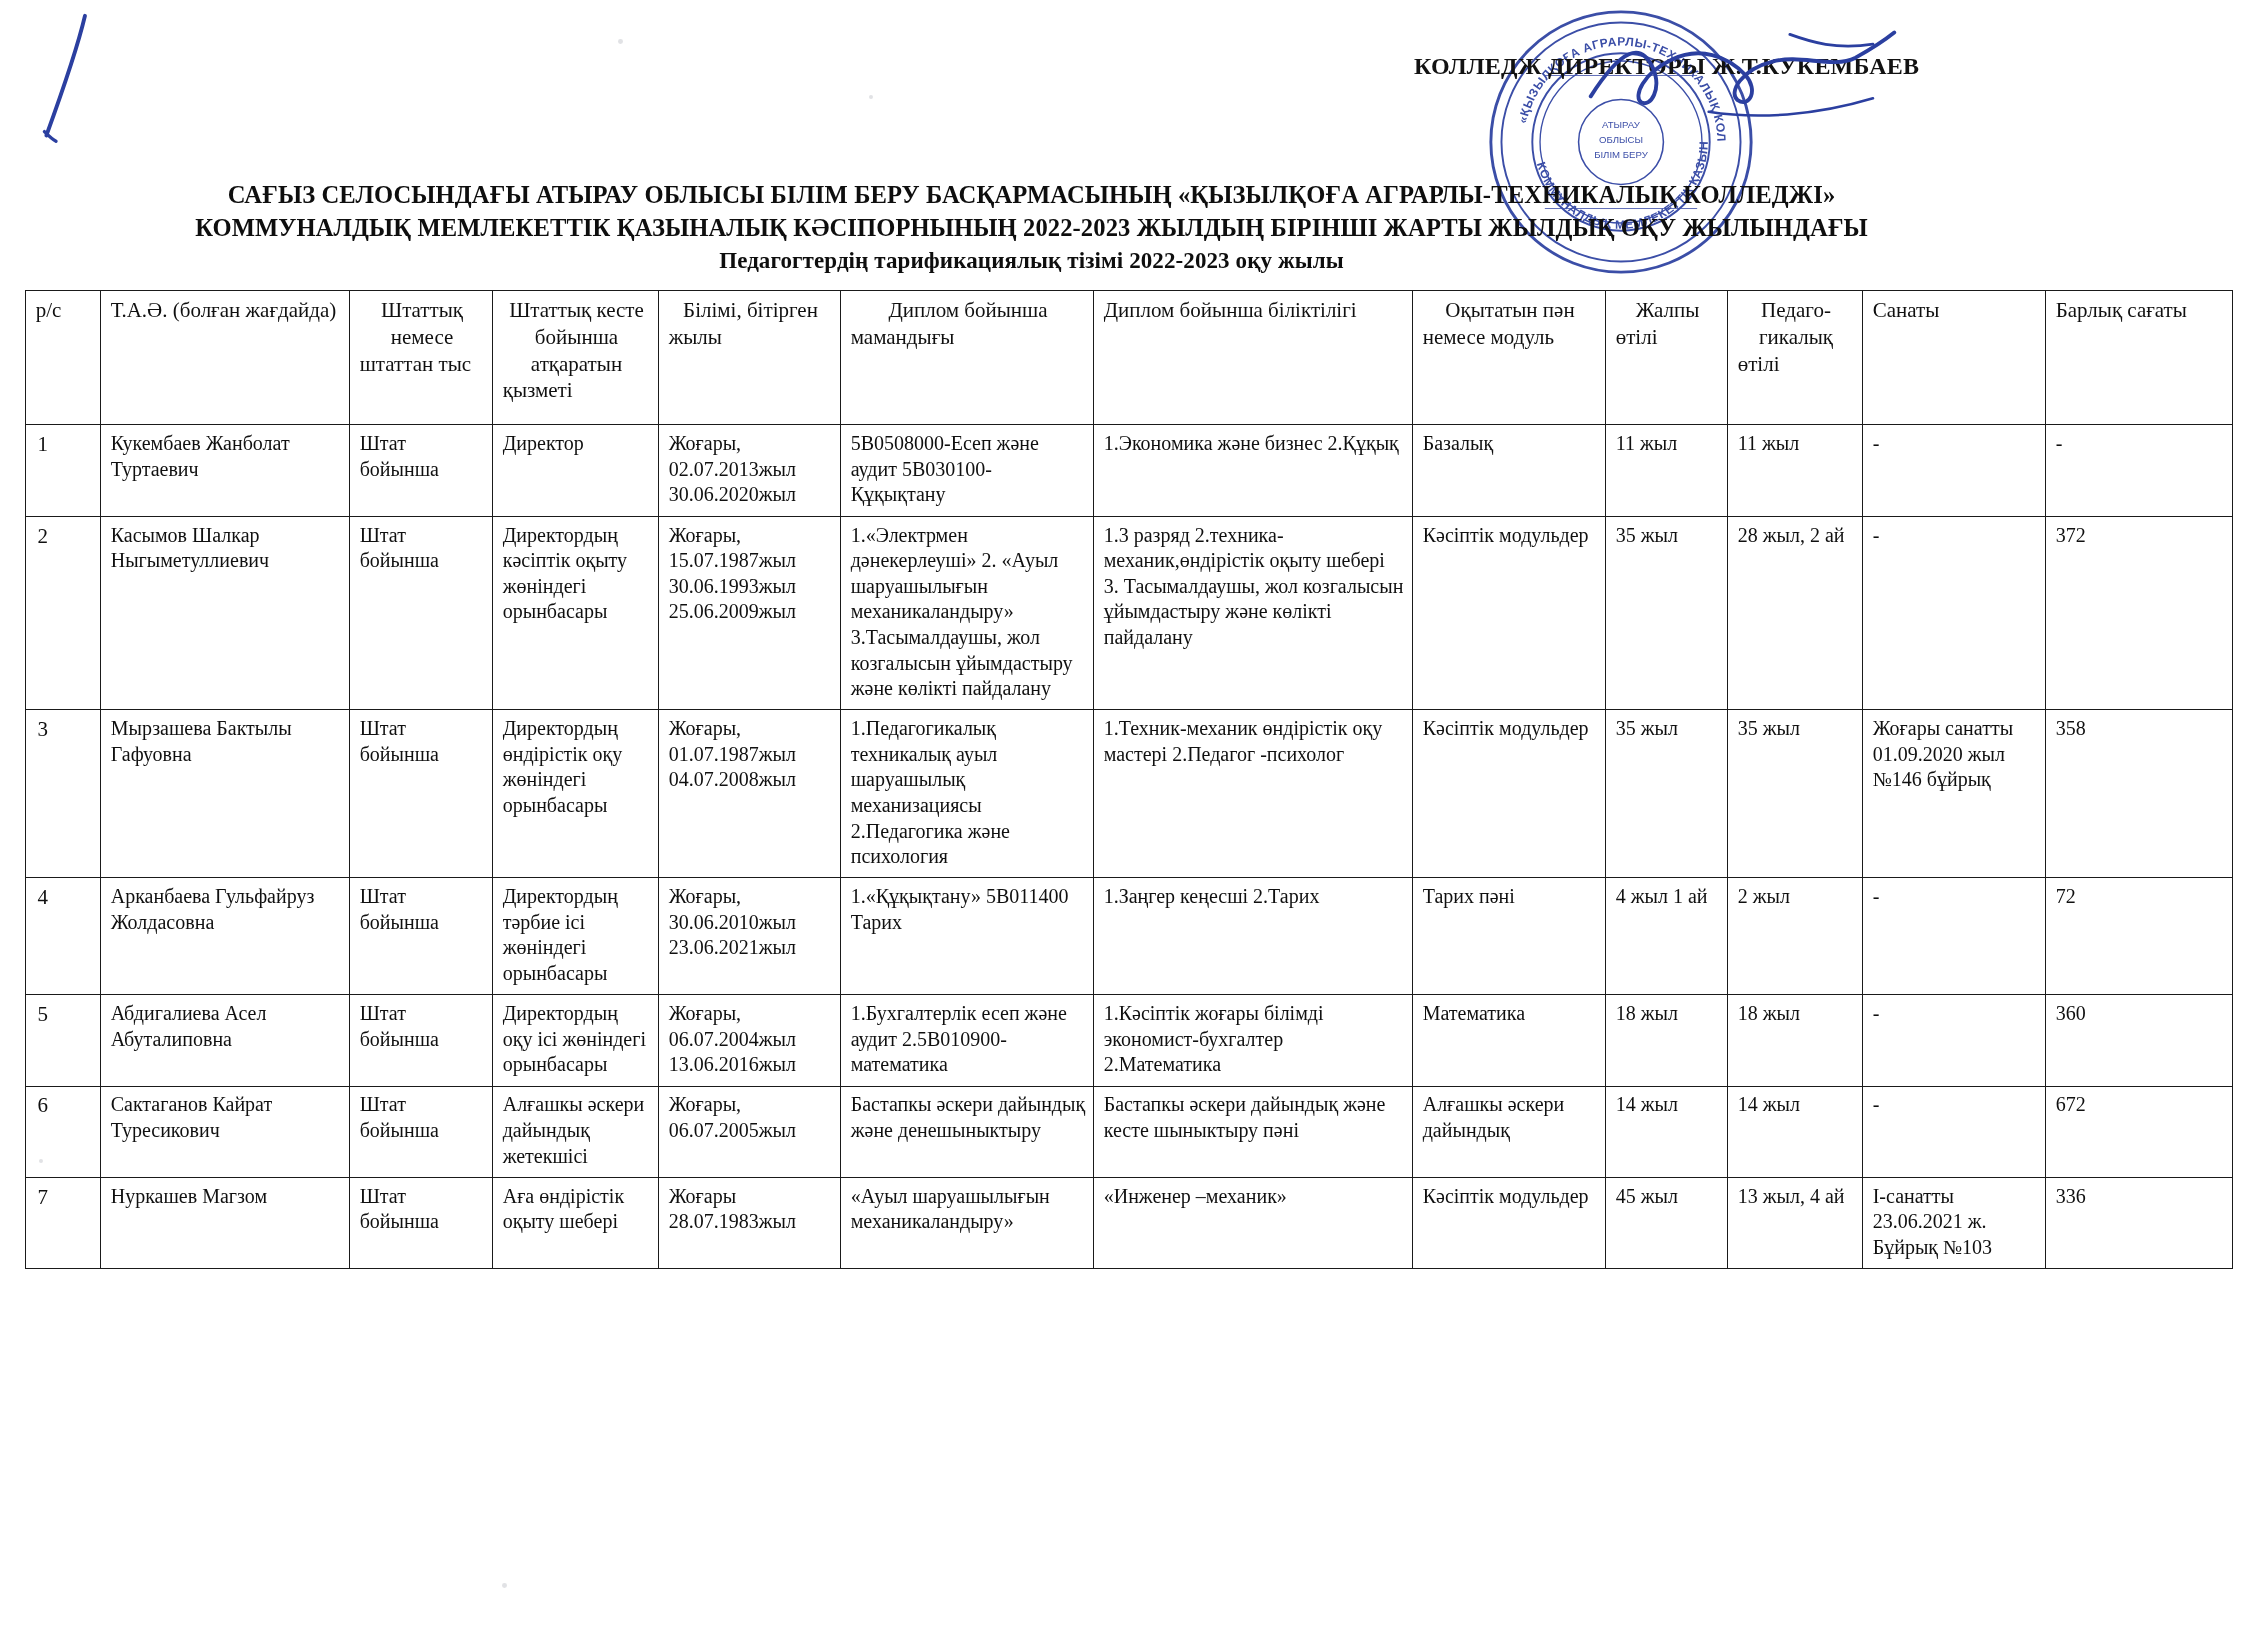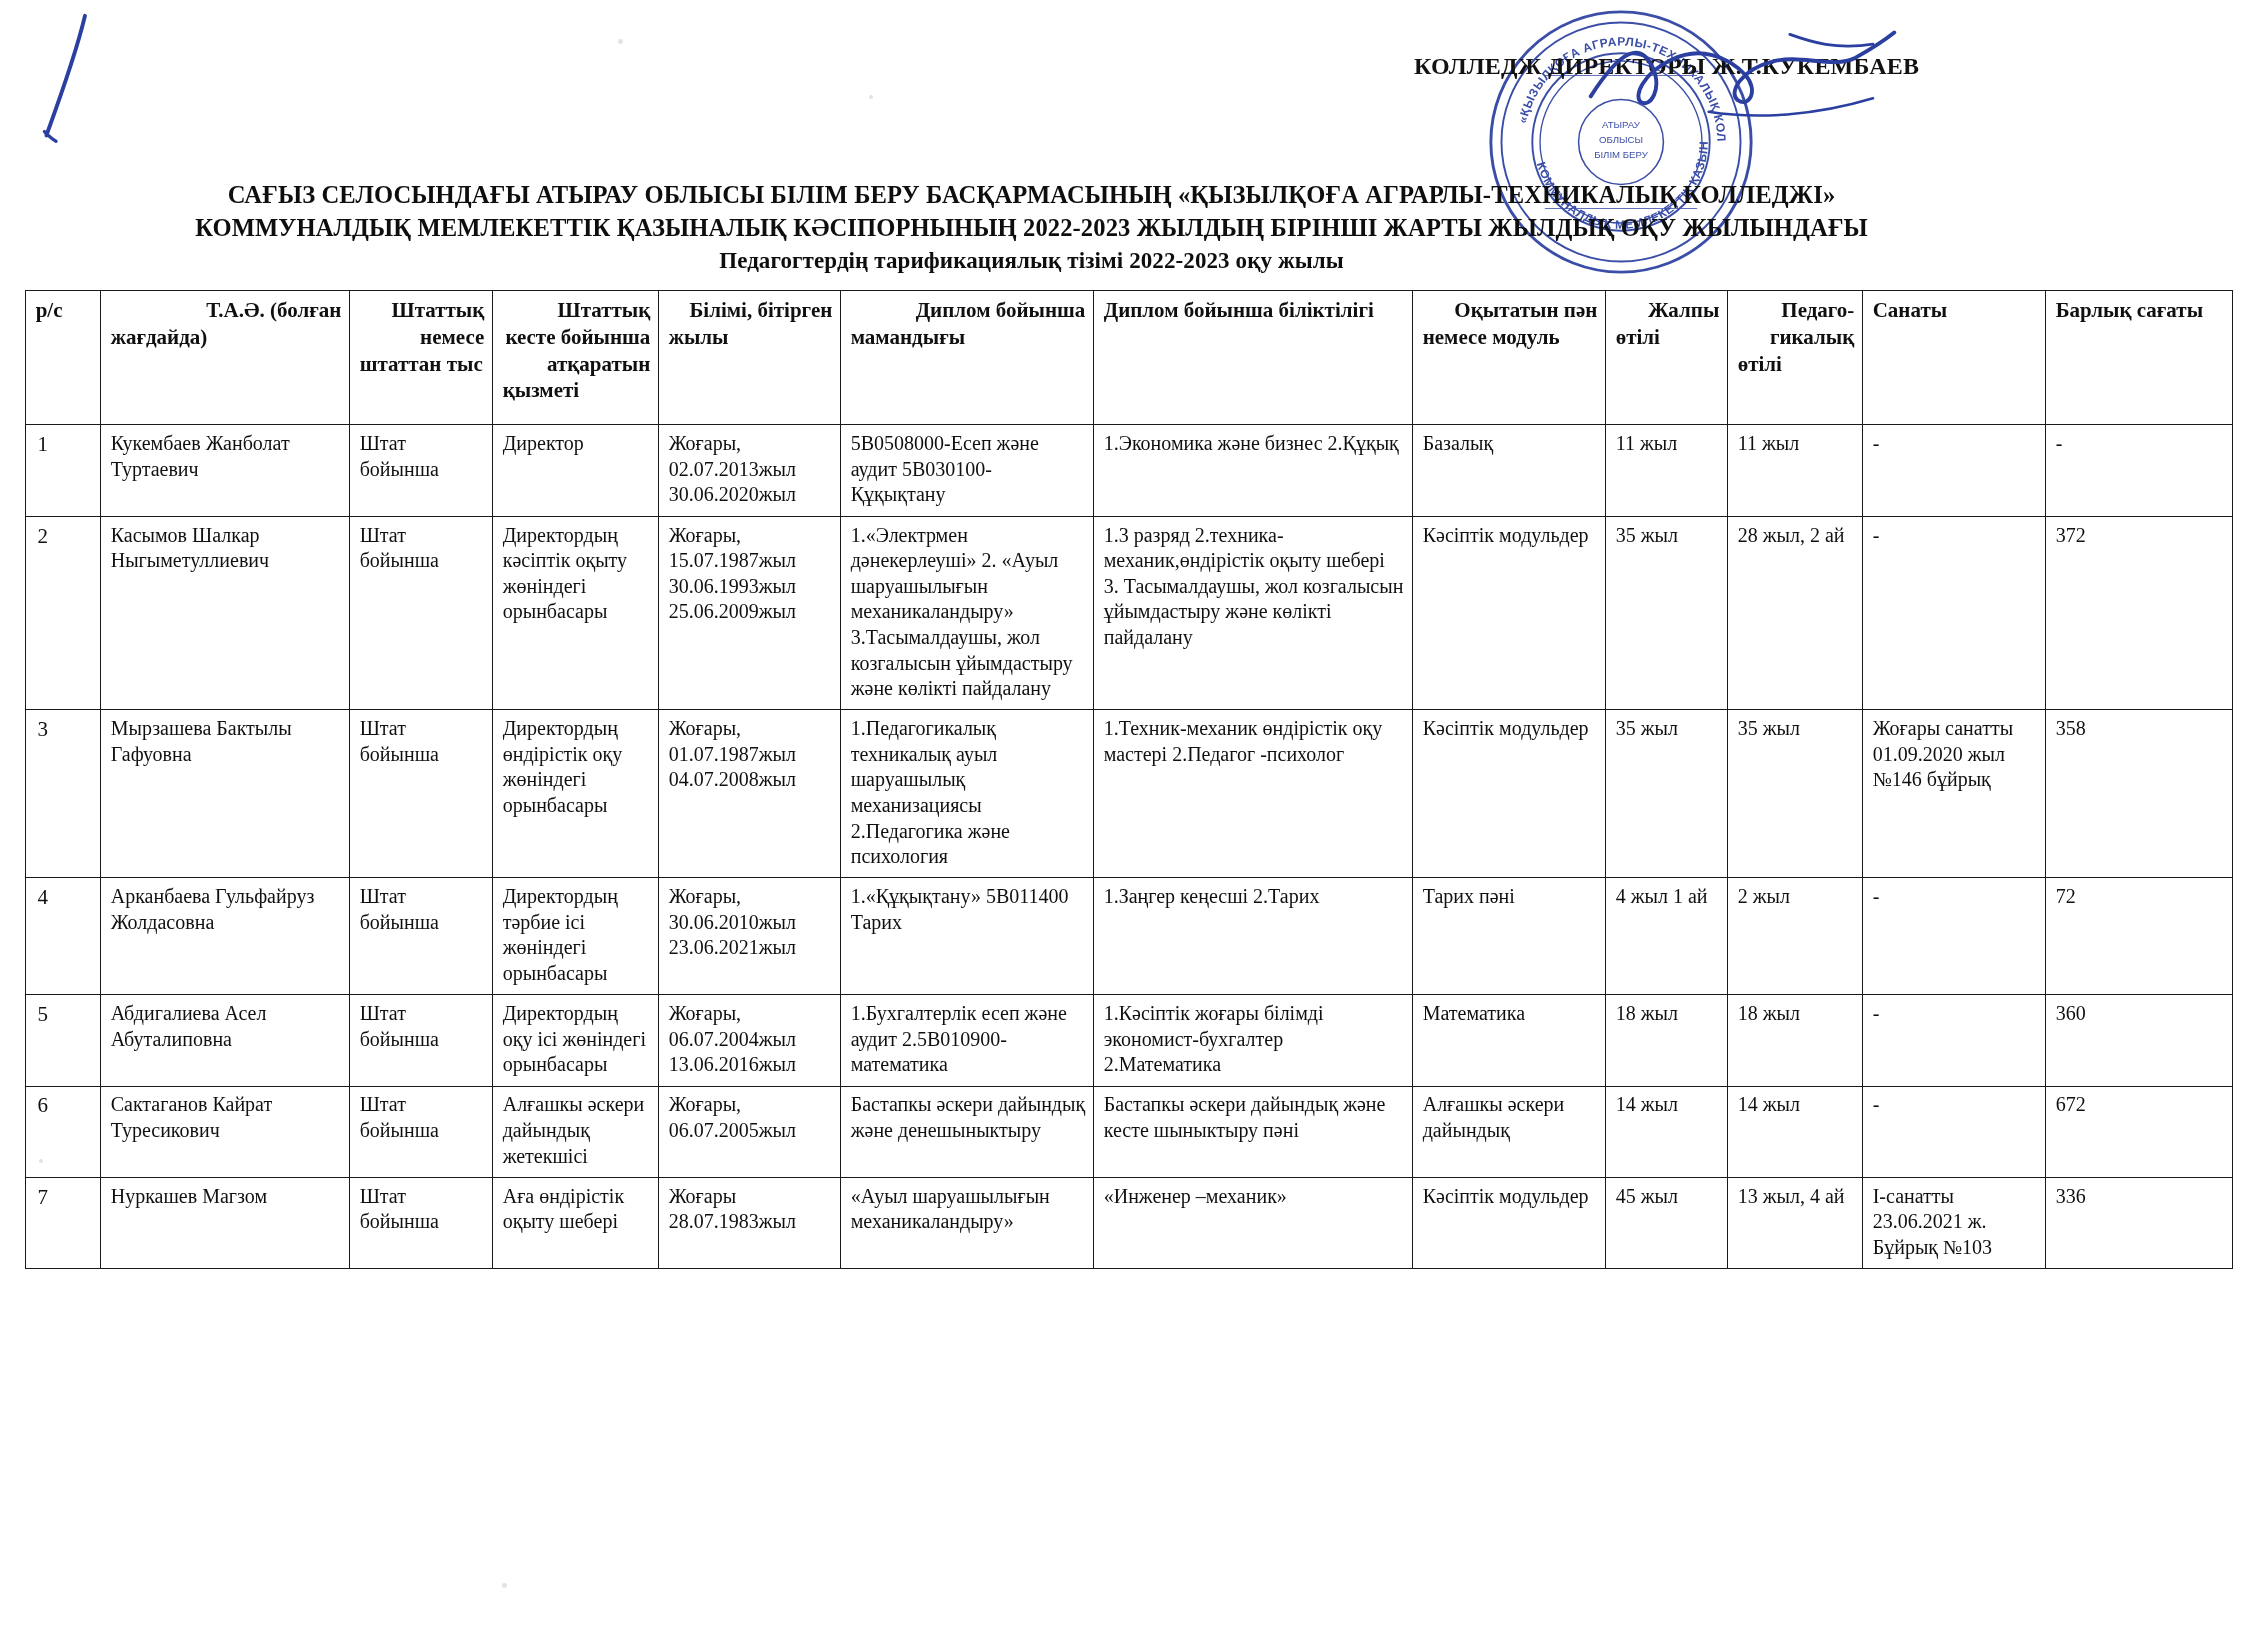--- a/index.html
+++ b/index.html
@@ -107,23 +107,23 @@
   .tariff-table td {
     border: 1.4px solid #1a1a1a;
     vertical-align: top;
     padding: 5.8px 7.7px 7.7px 9.7px;
     line-height: 1.28;
     text-align: left;
     word-wrap: break-word;
     hyphens: auto;
   }
   .tariff-table th {
-    font-weight: bold;
+    font-weight: normal;
     font-size: 21px;
-    text-align: right;
+    text-align: center;
     vertical-align: top;
   }
   .tariff-table td.num {
     text-align: left;
     font-size: 21px;
     padding-left: 11.6px;
   }
   .tariff-table tr.head th { height: 120px; }
   .cell-just { text-align: justify; text-align-last: left; }
 

